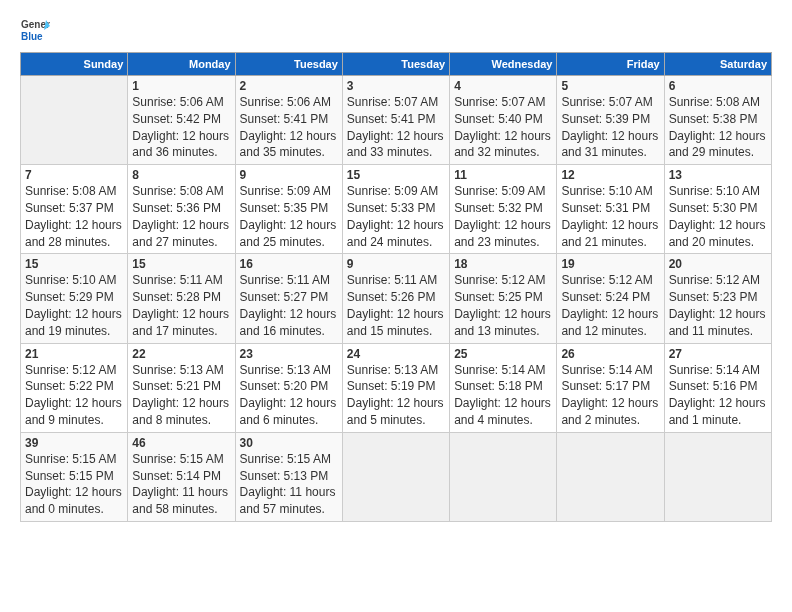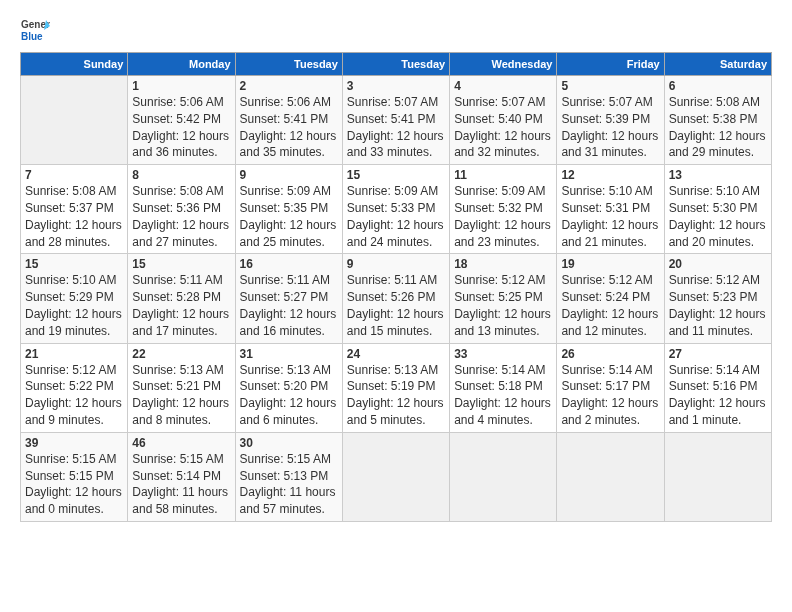--- a/index.html
+++ b/index.html
@@ -272,35 +272,35 @@
 and 9 minutes.</div>
           </td>
           <td>
             <span class="day-num">22</span>
             <div class="day-info" style="white-space: pre-line;">Sunrise: 5:13 AM
 Sunset: 5:21 PM
 Daylight: 12 hours
 and 8 minutes.</div>
           </td>
           <td>
-            <span class="day-num">31</span>
+            <span class="day-num">23</span>
             <div class="day-info" style="white-space: pre-line;">Sunrise: 5:13 AM
 Sunset: 5:20 PM
 Daylight: 12 hours
 and 6 minutes.</div>
           </td>
           <td>
             <span class="day-num">24</span>
             <div class="day-info" style="white-space: pre-line;">Sunrise: 5:13 AM
 Sunset: 5:19 PM
 Daylight: 12 hours
 and 5 minutes.</div>
           </td>
           <td>
-            <span class="day-num">33</span>
+            <span class="day-num">25</span>
             <div class="day-info" style="white-space: pre-line;">Sunrise: 5:14 AM
 Sunset: 5:18 PM
 Daylight: 12 hours
 and 4 minutes.</div>
           </td>
           <td>
             <span class="day-num">26</span>
             <div class="day-info" style="white-space: pre-line;">Sunrise: 5:14 AM
 Sunset: 5:17 PM
 Daylight: 12 hours

